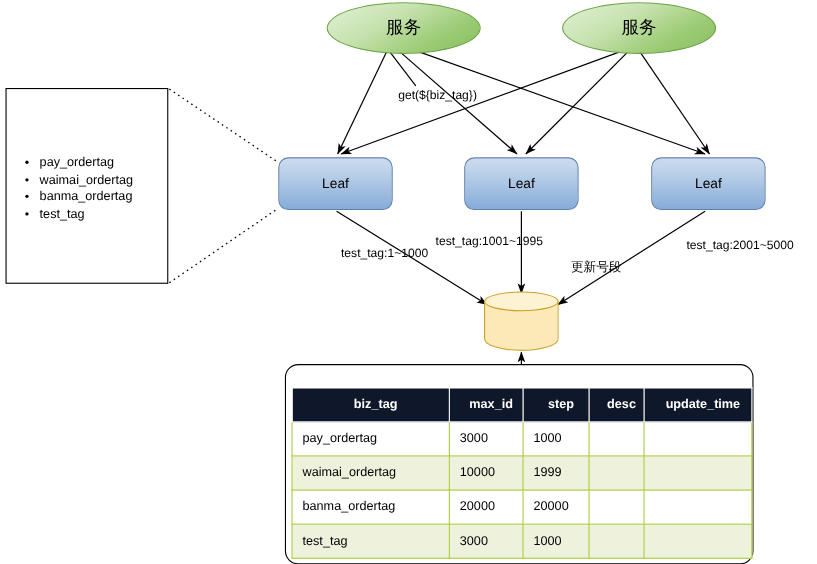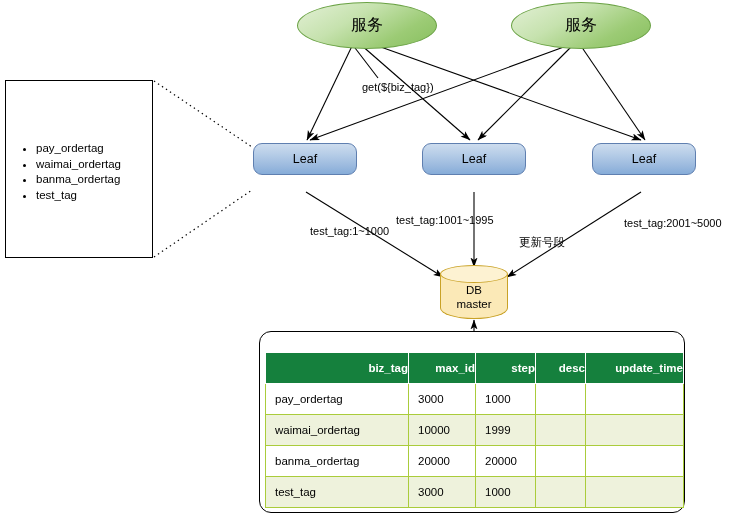--- a/index.html
+++ b/index.html
@@ -67,21 +67,21 @@
     font-size: 16px;
     color: #000000;
   }
   #service-1 { left: 297px; top: 2px; }
   #service-2 { left: 511px; top: 2px; }
 
   
   .leaf {
     position: absolute;
     width: 104px;
-    height: 32px;
+    height: 48px;
     border-radius: 9px;
     border: 1.1px solid #5f7fb0;
     background: linear-gradient(180deg, #cddcee 0%, #b9cfe8 30%, #9dbbdf 70%, #86acd8 100%);
     box-sizing: border-box;
     display: flex;
     align-items: center;
     justify-content: center;
     font-size: 12.5px;
     color: #000000;
   }
@@ -159,24 +159,24 @@
   table.dbt {
     position: absolute;
     left: 265px;
     top: 352px;
     width: 418px;
     border-collapse: collapse;
     table-layout: fixed;
     font-size: 11.5px;
   }
   table.dbt th {
-    background: #15803d;
+    background: #0f172a;
     color: #ffffff;
     font-weight: bold;
-    text-align: right;
+    text-align: center;
     padding: 8px 0 8px 9px;
     border: 1px solid #ffffff;
     height: 14px;
   }
   table.dbt td {
     border: 1px solid #aacc3b;
     padding: 7px 0 7px 9px;
     color: #000000;
     height: 16px;
   }
@@ -241,24 +241,20 @@
   <div class="service" id="service-1">服务</div>
   <div class="service" id="service-2">服务</div>
 
   <div class="leaf" id="leaf-1">Leaf</div>
   <div class="leaf" id="leaf-2">Leaf</div>
   <div class="leaf" id="leaf-3">Leaf</div>
 
   <div class="db">
     <div class="body"></div>
     <div class="top"></div>
-    <div class="label">
-      <div>DB</div>
-      <div>master</div>
-    </div>
   </div>
 
   <div class="elabel" id="lbl-get">get(${biz_tag})</div>
   <div class="elabel" id="lbl-range-1">test_tag:1~1000</div>
   <div class="elabel" id="lbl-range-2">test_tag:1001~1995</div>
   <div class="elabel" id="lbl-range-3">test_tag:2001~5000</div>
   <div class="elabel" id="lbl-update">更新号段</div>
 
   <div class="tablewrap"></div>
 

